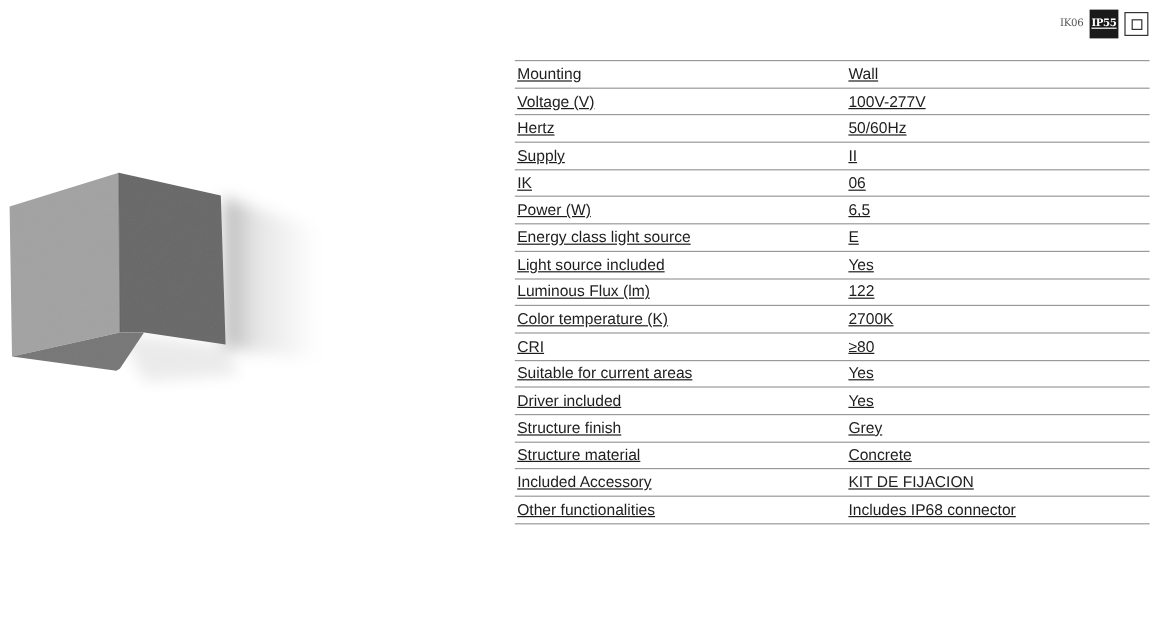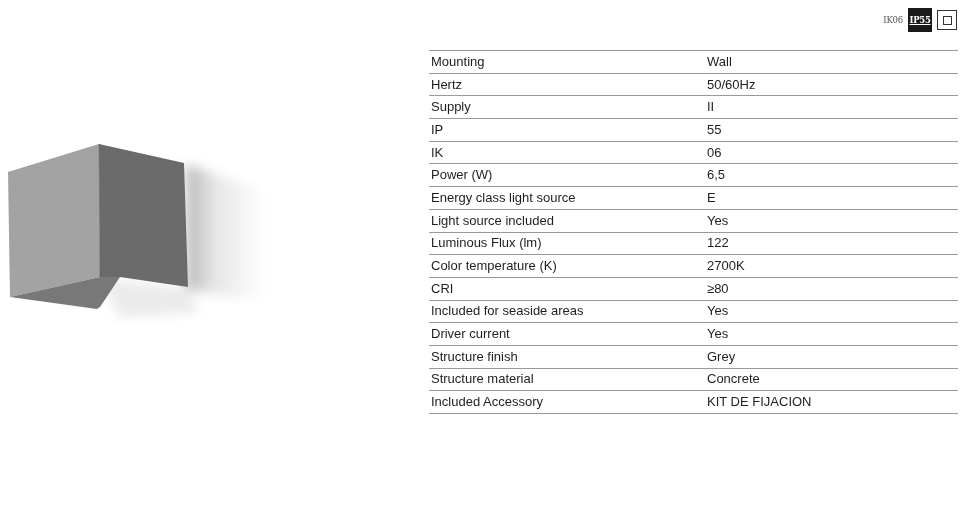--- a/index.html
+++ b/index.html
@@ -68,20 +68,21 @@
     border: 1.2px solid #333;
     box-sizing: border-box;
   }
   .spec-table {
     position: absolute;
     left: 429px;
     top: 50px;
     width: 529px;
     border-collapse: collapse;
     font-size: 13px;
+    text-decoration: underline;
   }
   .spec-table tr {
     height: 22.7px;
   }
   .spec-table td {
     border-top: 1.6px solid #9a9a9a;
     padding: 0 0 0 2px;
     line-height: 20px;
     vertical-align: middle;
     white-space: nowrap;
@@ -136,32 +137,32 @@
   </span>
 </div>
 
 <table class="spec-table">
   <tbody id="spec-body">
       <tr>
         <td class="label">Mounting</td>
         <td class="value">Wall</td>
       </tr>
       <tr>
+        <td class="label">Voltage (V)</td>
+        <td class="value">100V-277V</td>
+      </tr>
+      <tr>
         <td class="label">Hertz</td>
         <td class="value">50/60Hz</td>
       </tr>
       <tr>
         <td class="label">Supply</td>
         <td class="value">II</td>
       </tr>
       <tr>
-        <td class="label">IP</td>
-        <td class="value">55</td>
-      </tr>
-      <tr>
         <td class="label">IK</td>
         <td class="value">06</td>
       </tr>
       <tr>
         <td class="label">Power (W)</td>
         <td class="value">6,5</td>
       </tr>
       <tr>
         <td class="label">Energy class light source</td>
         <td class="value">E</td>
@@ -176,33 +177,37 @@
       </tr>
       <tr>
         <td class="label">Color temperature (K)</td>
         <td class="value">2700K</td>
       </tr>
       <tr>
         <td class="label">CRI</td>
         <td class="value">≥80</td>
       </tr>
       <tr>
-        <td class="label">Included for seaside areas</td>
+        <td class="label">Suitable for current areas</td>
         <td class="value">Yes</td>
       </tr>
       <tr>
-        <td class="label">Driver current</td>
+        <td class="label">Driver included</td>
         <td class="value">Yes</td>
       </tr>
       <tr>
         <td class="label">Structure finish</td>
         <td class="value">Grey</td>
       </tr>
       <tr>
         <td class="label">Structure material</td>
         <td class="value">Concrete</td>
       </tr>
       <tr>
         <td class="label">Included Accessory</td>
         <td class="value">KIT DE FIJACION</td>
       </tr>
+      <tr>
+        <td class="label">Other functionalities</td>
+        <td class="value">Includes IP68 connector</td>
+      </tr>
     </tbody>
 </table>
 
 </body></html>

